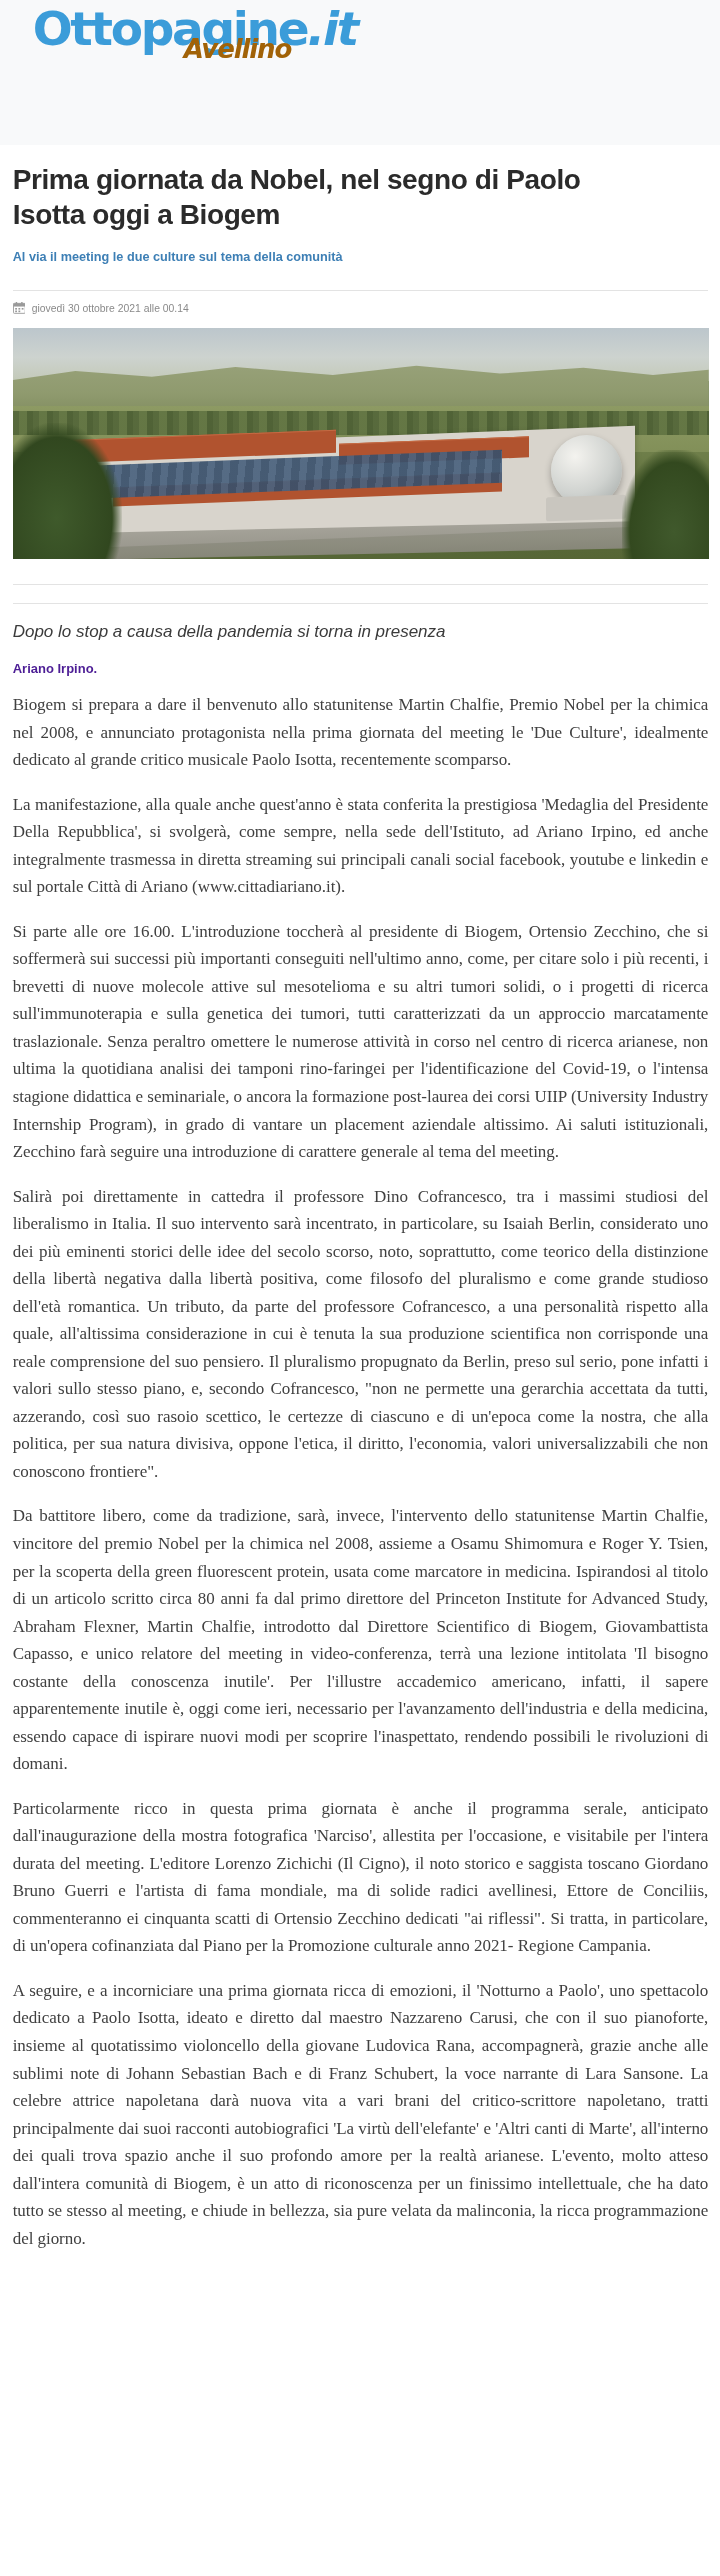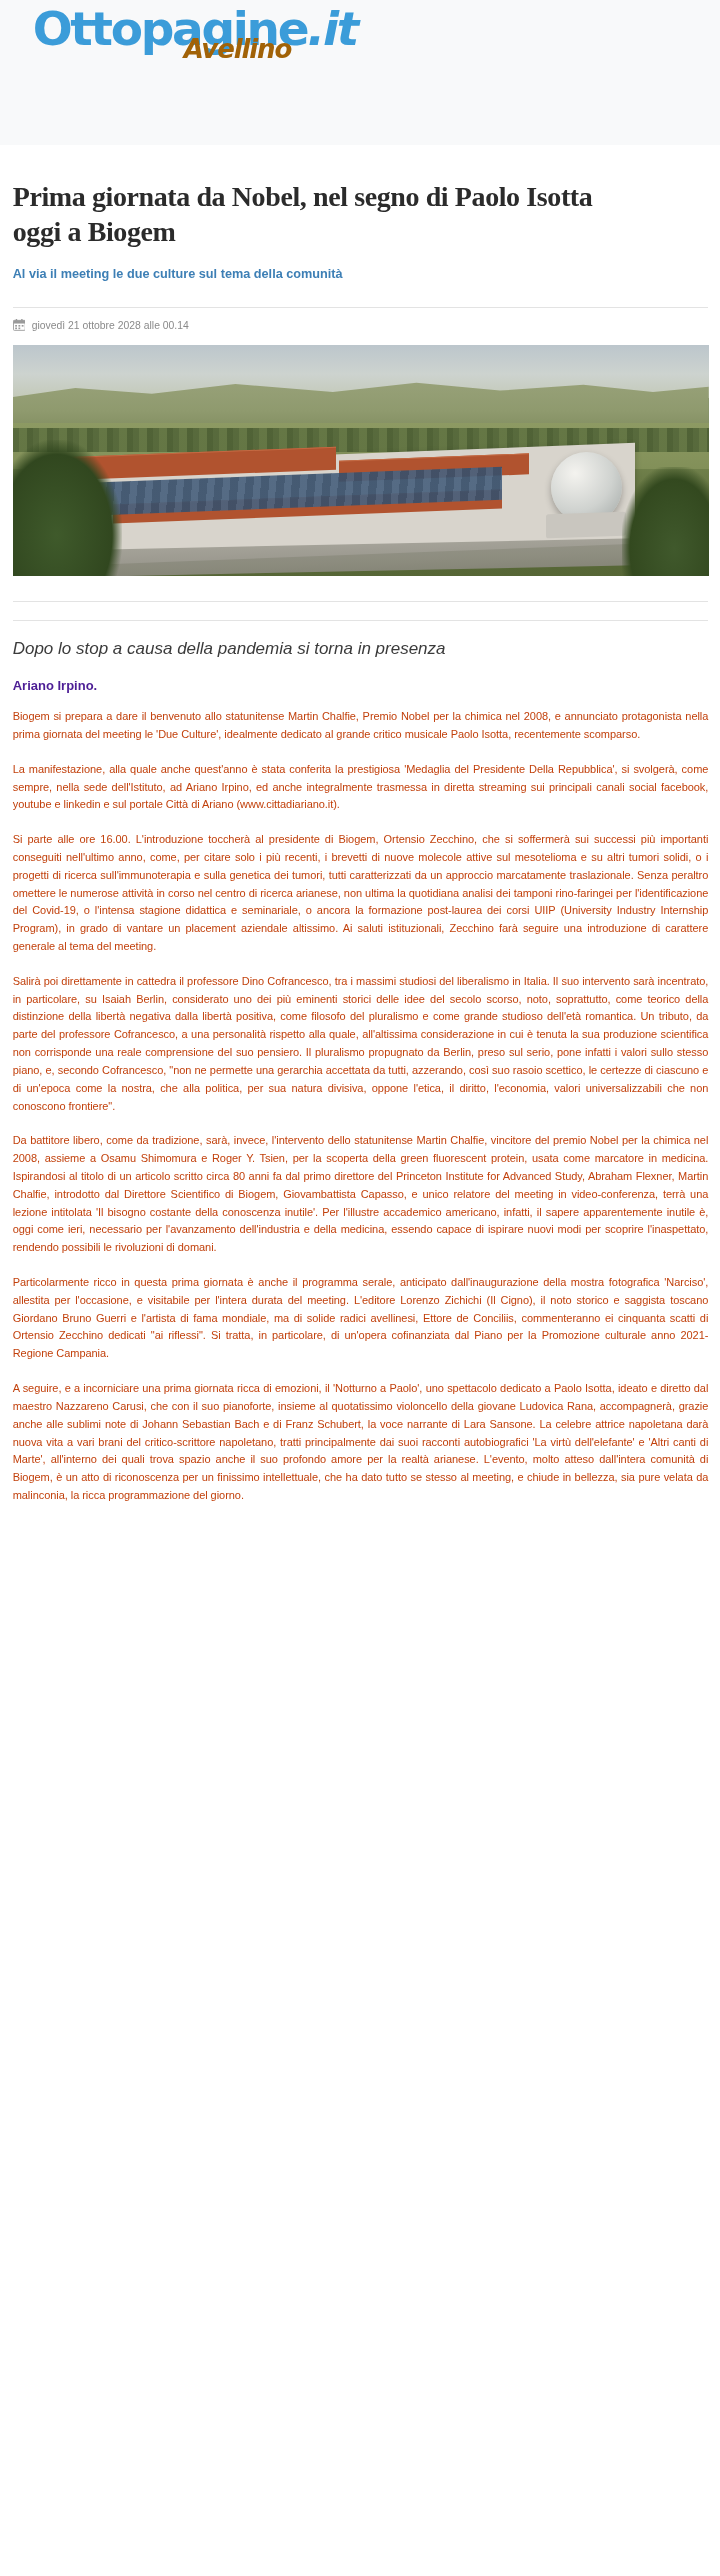--- a/index.html
+++ b/index.html
@@ -62,27 +62,27 @@
   }
 
   
   .article {
     padding: 0 12.7px 23.5px 12.7px;
     box-sizing: border-box;
     width: 721px;
   }
 
   .headline {
-    font-family: Liberation Serif, serif;
+    font-family: Liberation Sans, sans-serif;
     font-weight: 700;
     font-size: 28px;
     line-height: 1.26;
     letter-spacing: -0.4px;
     color: #2b2b2b;
-    margin: 34px 0 0 0;
+    margin: 17px 0 0 0;
     max-width: 598px;
   }
   .subhead {
     font-family: "Liberation Sans", sans-serif;
     font-weight: 700;
     font-size: 12.7px;
     line-height: 1.4;
     color: #3d7fb5;
     margin: 16.3px 0 0 0;
   }
@@ -258,24 +258,24 @@
     display: block;
     font-family: "Liberation Sans", sans-serif;
     font-weight: 700;
     font-size: 13px;
     color: #4c1d95;
     text-decoration: none;
     margin: 16.3px 0 0 0;
   }
 
   .body p {
-    font-family: Liberation Sans, sans-serif;
-    font-size: 11px;
+    font-family: Liberation Serif, serif;
+    font-size: 17px;
     line-height: 1.62;
-    color: #c2410c;
+    color: #404040;
     text-align: justify;
     margin: 17px 0 0 0;
     letter-spacing: -0.05px;
   }
   .body p:first-child { margin-top: 15.4px; }
 </style>
 </head>
 <body>
 
 <header class="site-header">
@@ -300,21 +300,21 @@
         <rect x="0.5" y="1.5" width="13" height="3.5" fill="#9a9a9a"></rect>
         <rect x="3" y="0" width="1.6" height="3" fill="#9a9a9a"></rect>
         <rect x="9" y="0" width="1.6" height="3" fill="#9a9a9a"></rect>
         <rect x="2.4" y="6.6" width="2" height="1.8" fill="#9a9a9a"></rect>
         <rect x="6" y="6.6" width="2" height="1.8" fill="#9a9a9a"></rect>
         <rect x="9.6" y="6.6" width="2" height="1.8" fill="#9a9a9a"></rect>
         <rect x="2.4" y="9.4" width="2" height="1.8" fill="#9a9a9a"></rect>
         <rect x="6" y="9.4" width="2" height="1.8" fill="#9a9a9a"></rect>
       </svg>
     </span>
-    <span>giovedì 21 ottobre 2028 alle 00.14</span>
+    <span>giovedì 30 ottobre 2021 alle 00.14</span>
   </div>
 
   <figure class="hero" style="margin-left:0;">
     <div class="sky"></div>
     <div class="hills"></div>
     <div class="midfield"></div>
     <div class="treeline"></div>
     <div class="foreground"></div>
     <div class="campus"></div>
     <div class="roof-a"></div>

